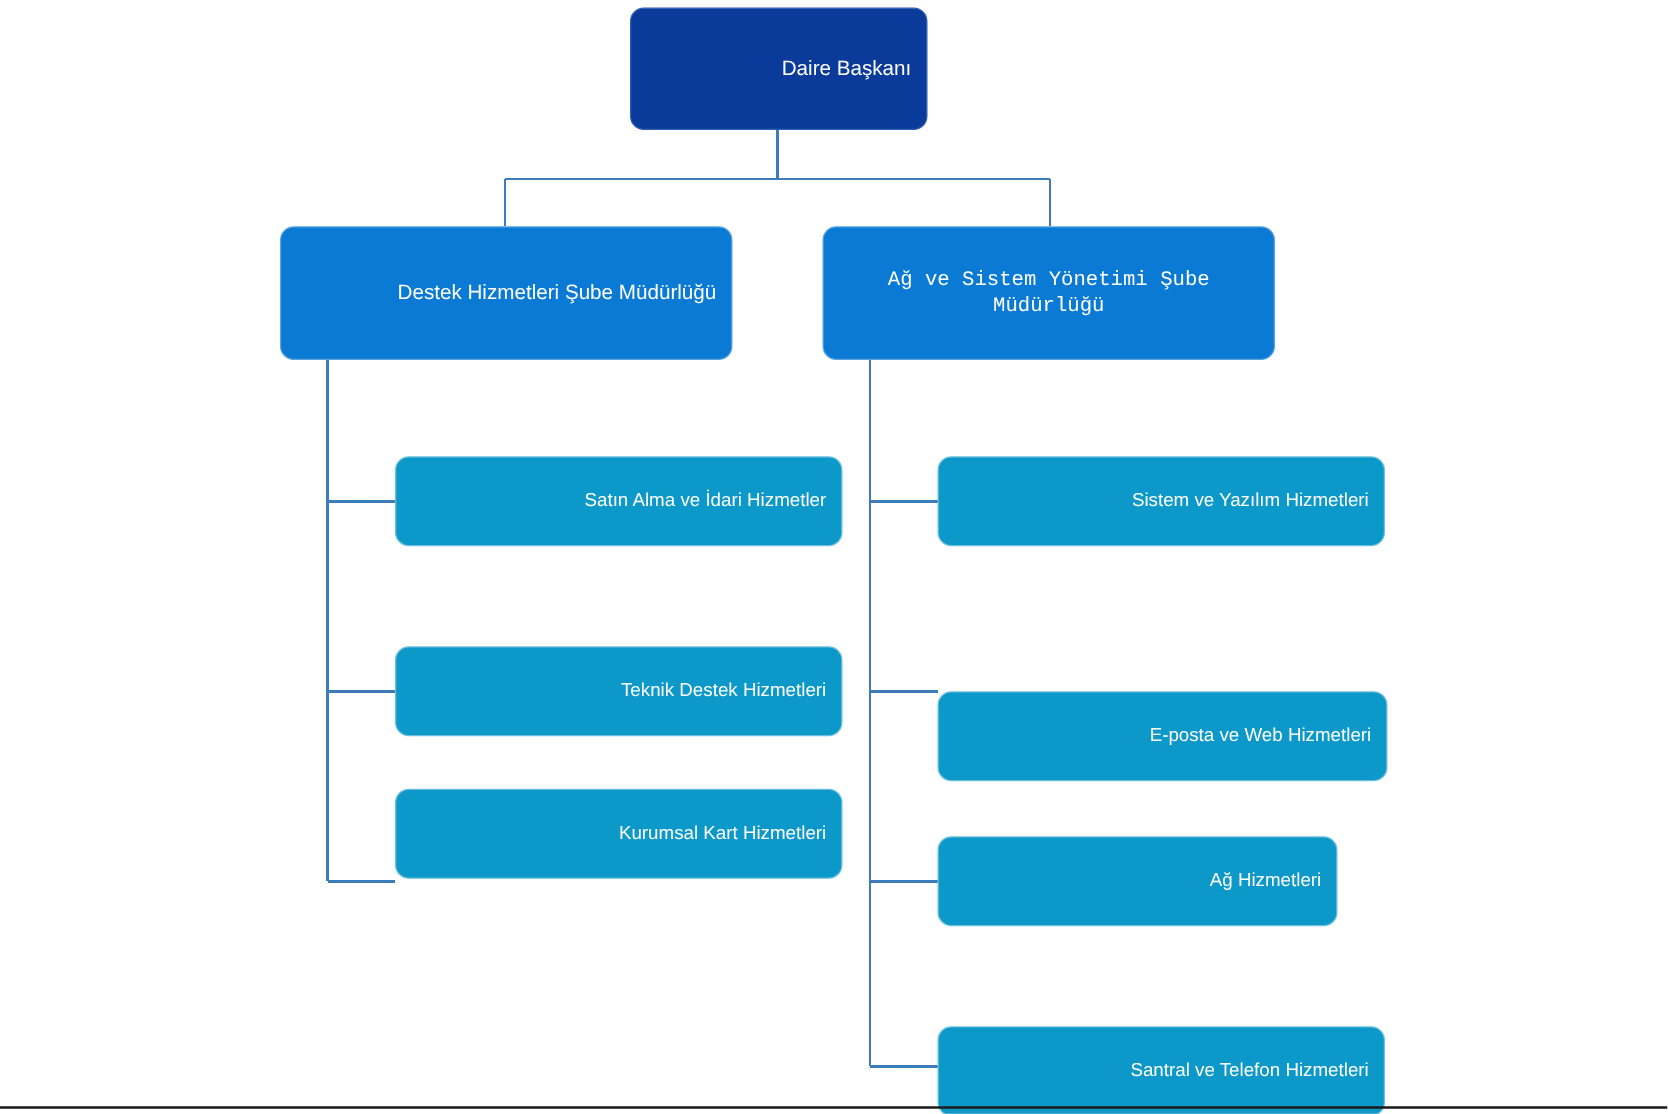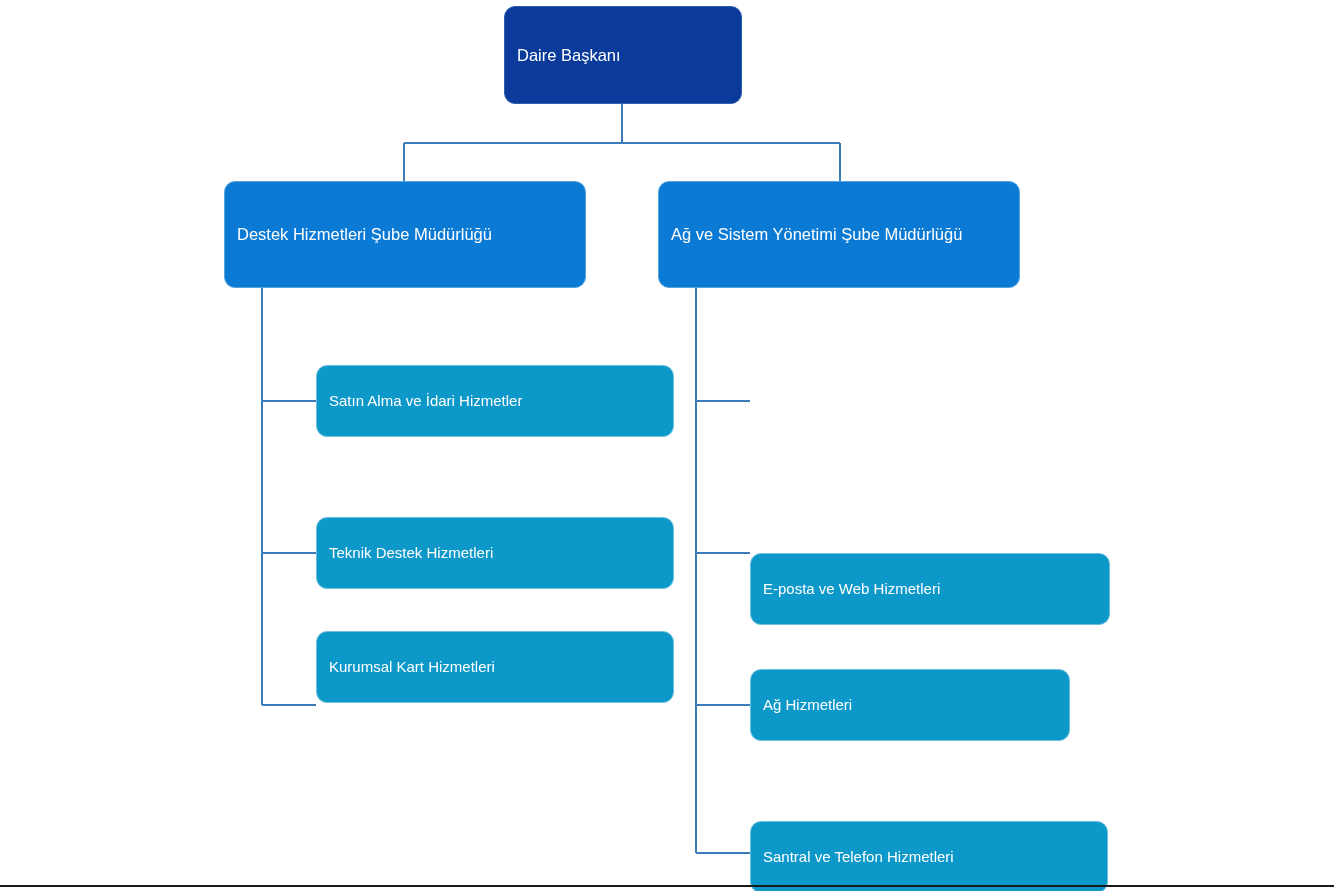--- a/index.html
+++ b/index.html
@@ -26,21 +26,21 @@
     top: 0;
     width: 1334px;
     height: 891px;
     pointer-events: none;
   }
   .node {
     position: absolute;
     box-sizing: border-box;
     display: flex;
     align-items: center;
-    justify-content: flex-start;
+    justify-content: flex-end;
     text-align: center;
     color: #ffffff;
     border-radius: 11px;
     padding: 4px 12px;
     line-height: 1.25;
   }
   .node-root {
     background: #0a3b9b;
     border: 1px solid #2f5fb0;
     font-size: 16.5px;
@@ -92,36 +92,39 @@
   </svg>
 
   <div class="node node-root" style="left:504px; top:6px; width:238px; height:98px;">
     <span>Daire Başkanı</span>
   </div>
 
   <div class="node node-branch" style="left:224px; top:181px; width:362px; height:107px;">
     <span>Destek Hizmetleri Şube Müdürlüğü</span>
   </div>
 
-  <div class="node node-branch" style="left:658px; top:181px; width:362px; height:107px;">
+  <div class="node node-branch" style="left:658px; top:181px; width:362px; height:107px;font-family:Liberation Mono, monospace;">
     <span>Ağ ve Sistem Yönetimi Şube Müdürlüğü</span>
   </div>
 
   <div class="node node-leaf" style="left:316px; top:365px; width:358px; height:72px;">
     <span>Satın Alma ve İdari Hizmetler</span>
   </div>
 
   <div class="node node-leaf" style="left:316px; top:517px; width:358px; height:72px;">
     <span>Teknik Destek Hizmetleri</span>
   </div>
 
   <div class="node node-leaf" style="left:316px; top:631px; width:358px; height:72px;">
     <span>Kurumsal Kart Hizmetleri</span>
   </div>
 
+  <div class="node node-leaf" style="left:750px; top:365px; width:358px; height:72px;">
+    <span>Sistem ve Yazılım Hizmetleri</span>
+  </div>
 
   <div class="node node-leaf" style="left:750px; top:529px; width:360px; height:72px;margin-top:24px;">
     <span>E-posta ve Web Hizmetleri</span>
   </div>
 
   <div class="node node-leaf" style="left:750px; top:669px; width:320px; height:72px;">
     <span>Ağ Hizmetleri</span>
   </div>
 
   <div class="node node-leaf" style="left:750px; top:821px; width:358px; height:72px;">

